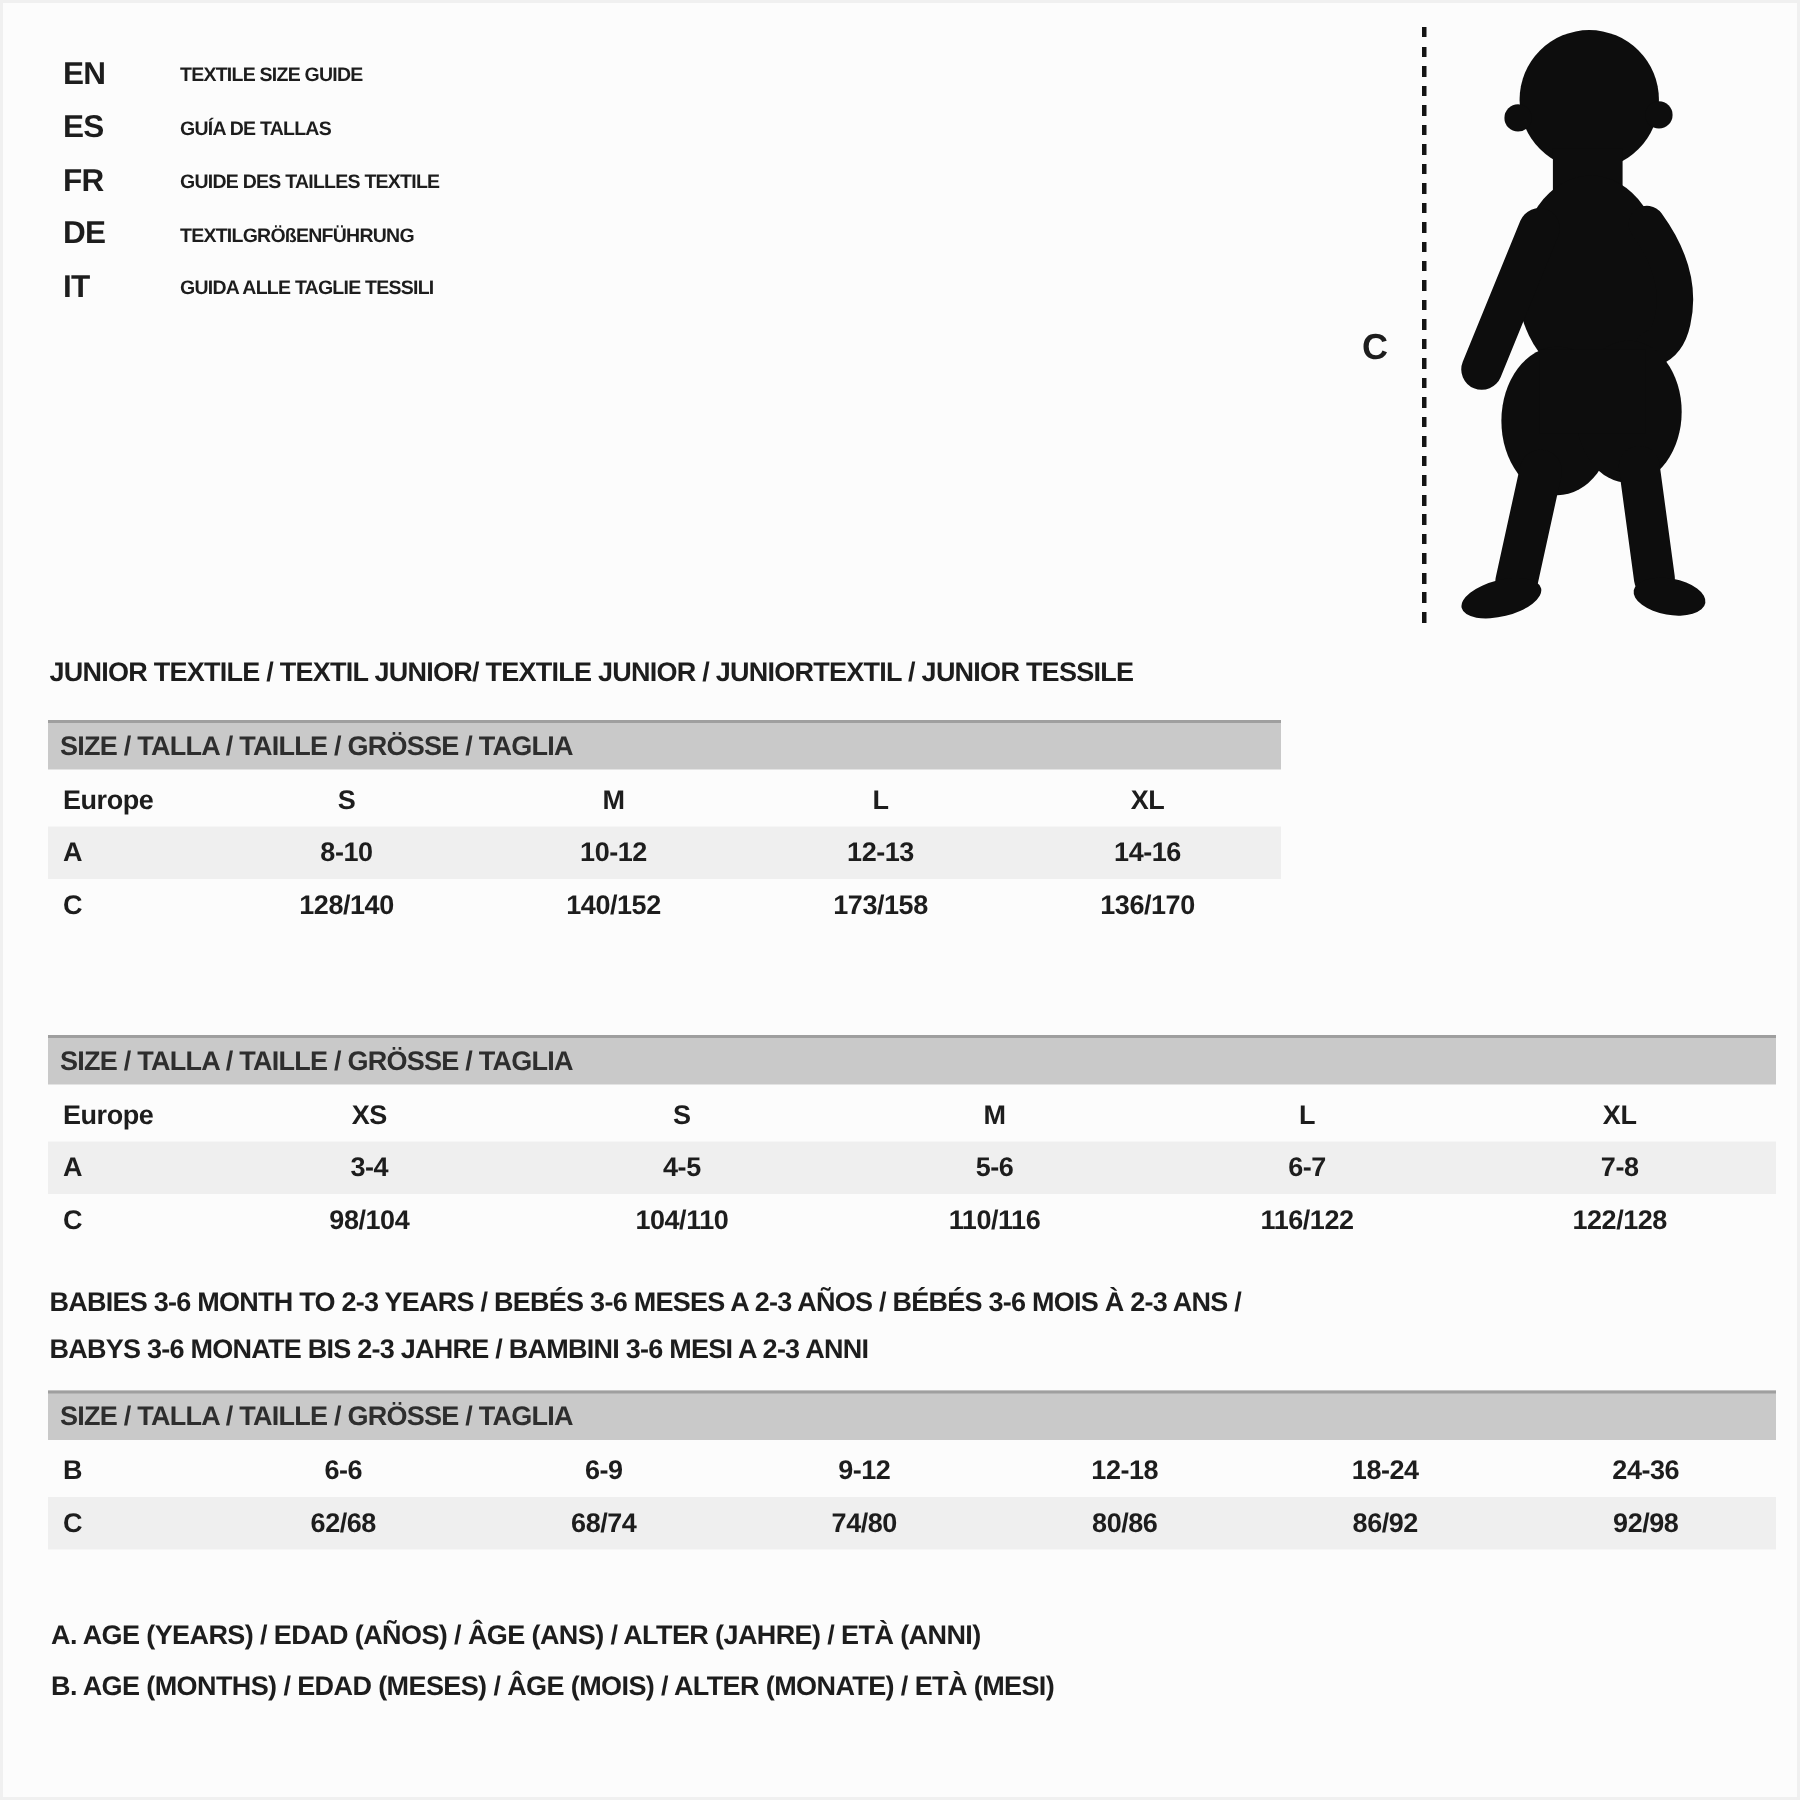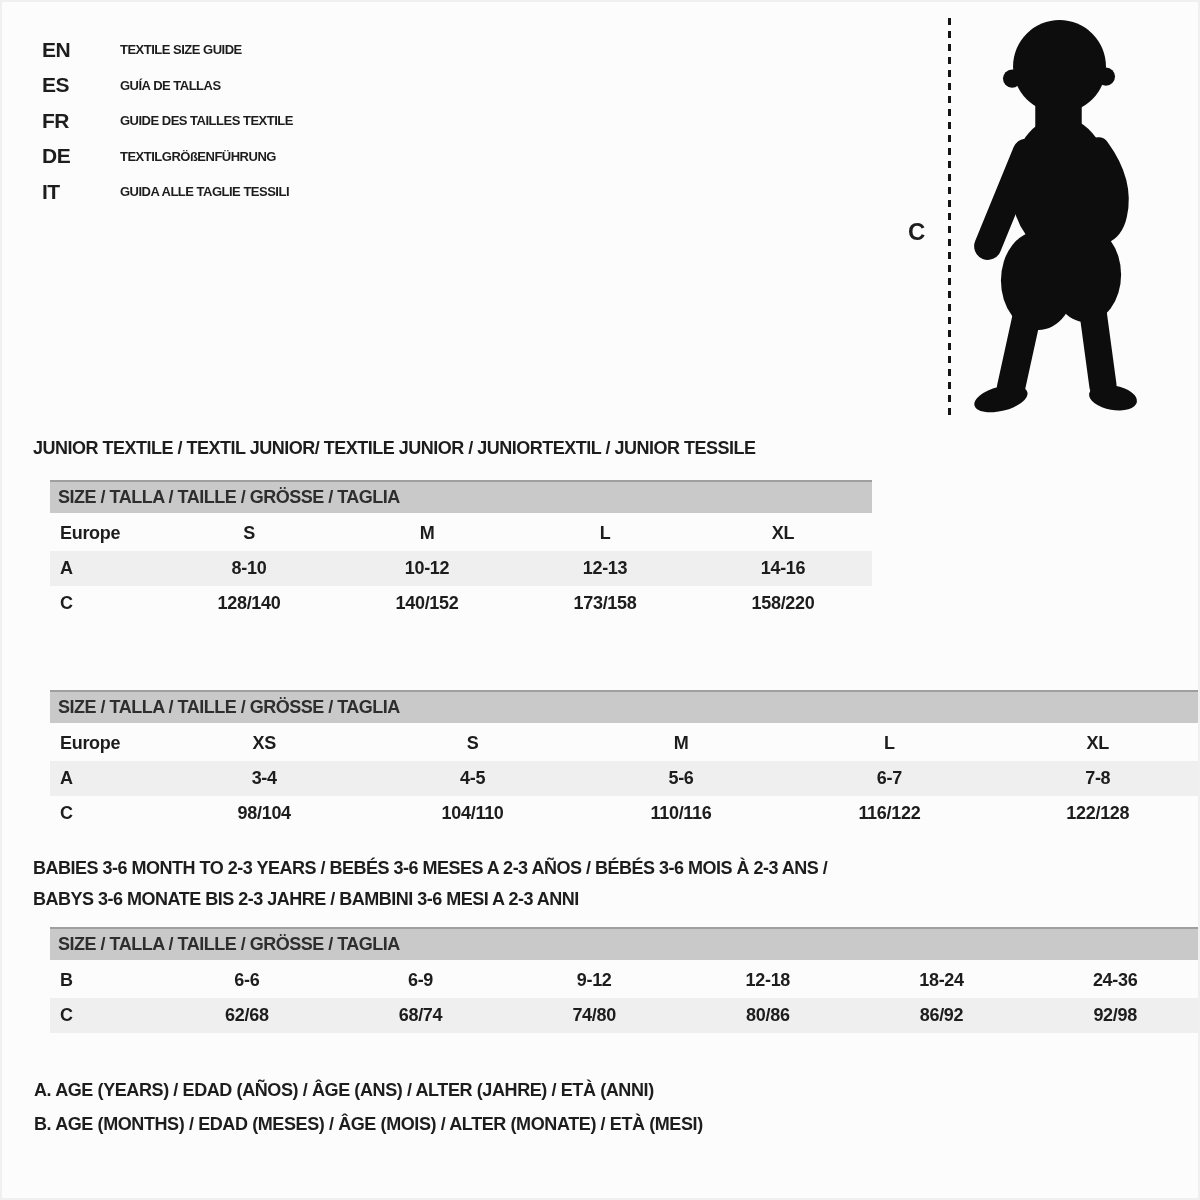--- a/index.html
+++ b/index.html
@@ -32,21 +32,21 @@
   }
   .toddler{position:absolute;left:968px;top:14px;}
   
   .sec-title{
     position:absolute;left:31px;
     font-size:18px;font-weight:bold;letter-spacing:-0.5px;white-space:nowrap;
   }
   .sec-title sub{font-size:12px;vertical-align:baseline;position:relative;top:3px;font-weight:bold;}
   .two-line{line-height:31px;}
   
-  .size-table{position:absolute;left:48px;}
+  .size-table{position:absolute;left:30px;}
   .table-header{
     height:33px;margin-bottom:3px;
     background:var(--header-bg,#c9c9c9);
     border-top:2px solid var(--header-border,#9f9f9f);
     display:flex;align-items:center;
     font-size:18px;font-weight:bold;letter-spacing:-0.5px;
     color:#2e2e2e;
     padding-left:8px;box-sizing:border-box;
   }
   .t-row{display:grid;height:35px;align-items:center;
@@ -130,21 +130,21 @@
       <span class="cell">8-10</span>
       <span class="cell">10-12</span>
       <span class="cell">12-13</span>
       <span class="cell">14-16</span>
     </div>
     <div class="t-row cols-4">
       <span class="cell label">C</span>
       <span class="cell">128/140</span>
       <span class="cell">140/152</span>
       <span class="cell">173/158</span>
-      <span class="cell">158/220</span>
+      <span class="cell">136/170</span>
     </div>
   </div>
 
   <div class="size-table" style="top:688px;width:1152px">
     <div class="table-header">
       <span>SIZE / TALLA / TAILLE / GRÖSSE / TAGLIA</span>
     </div>
     <div class="t-row cols-5">
       <span class="cell label">Europe</span>
       <span class="cell">XS</span>

